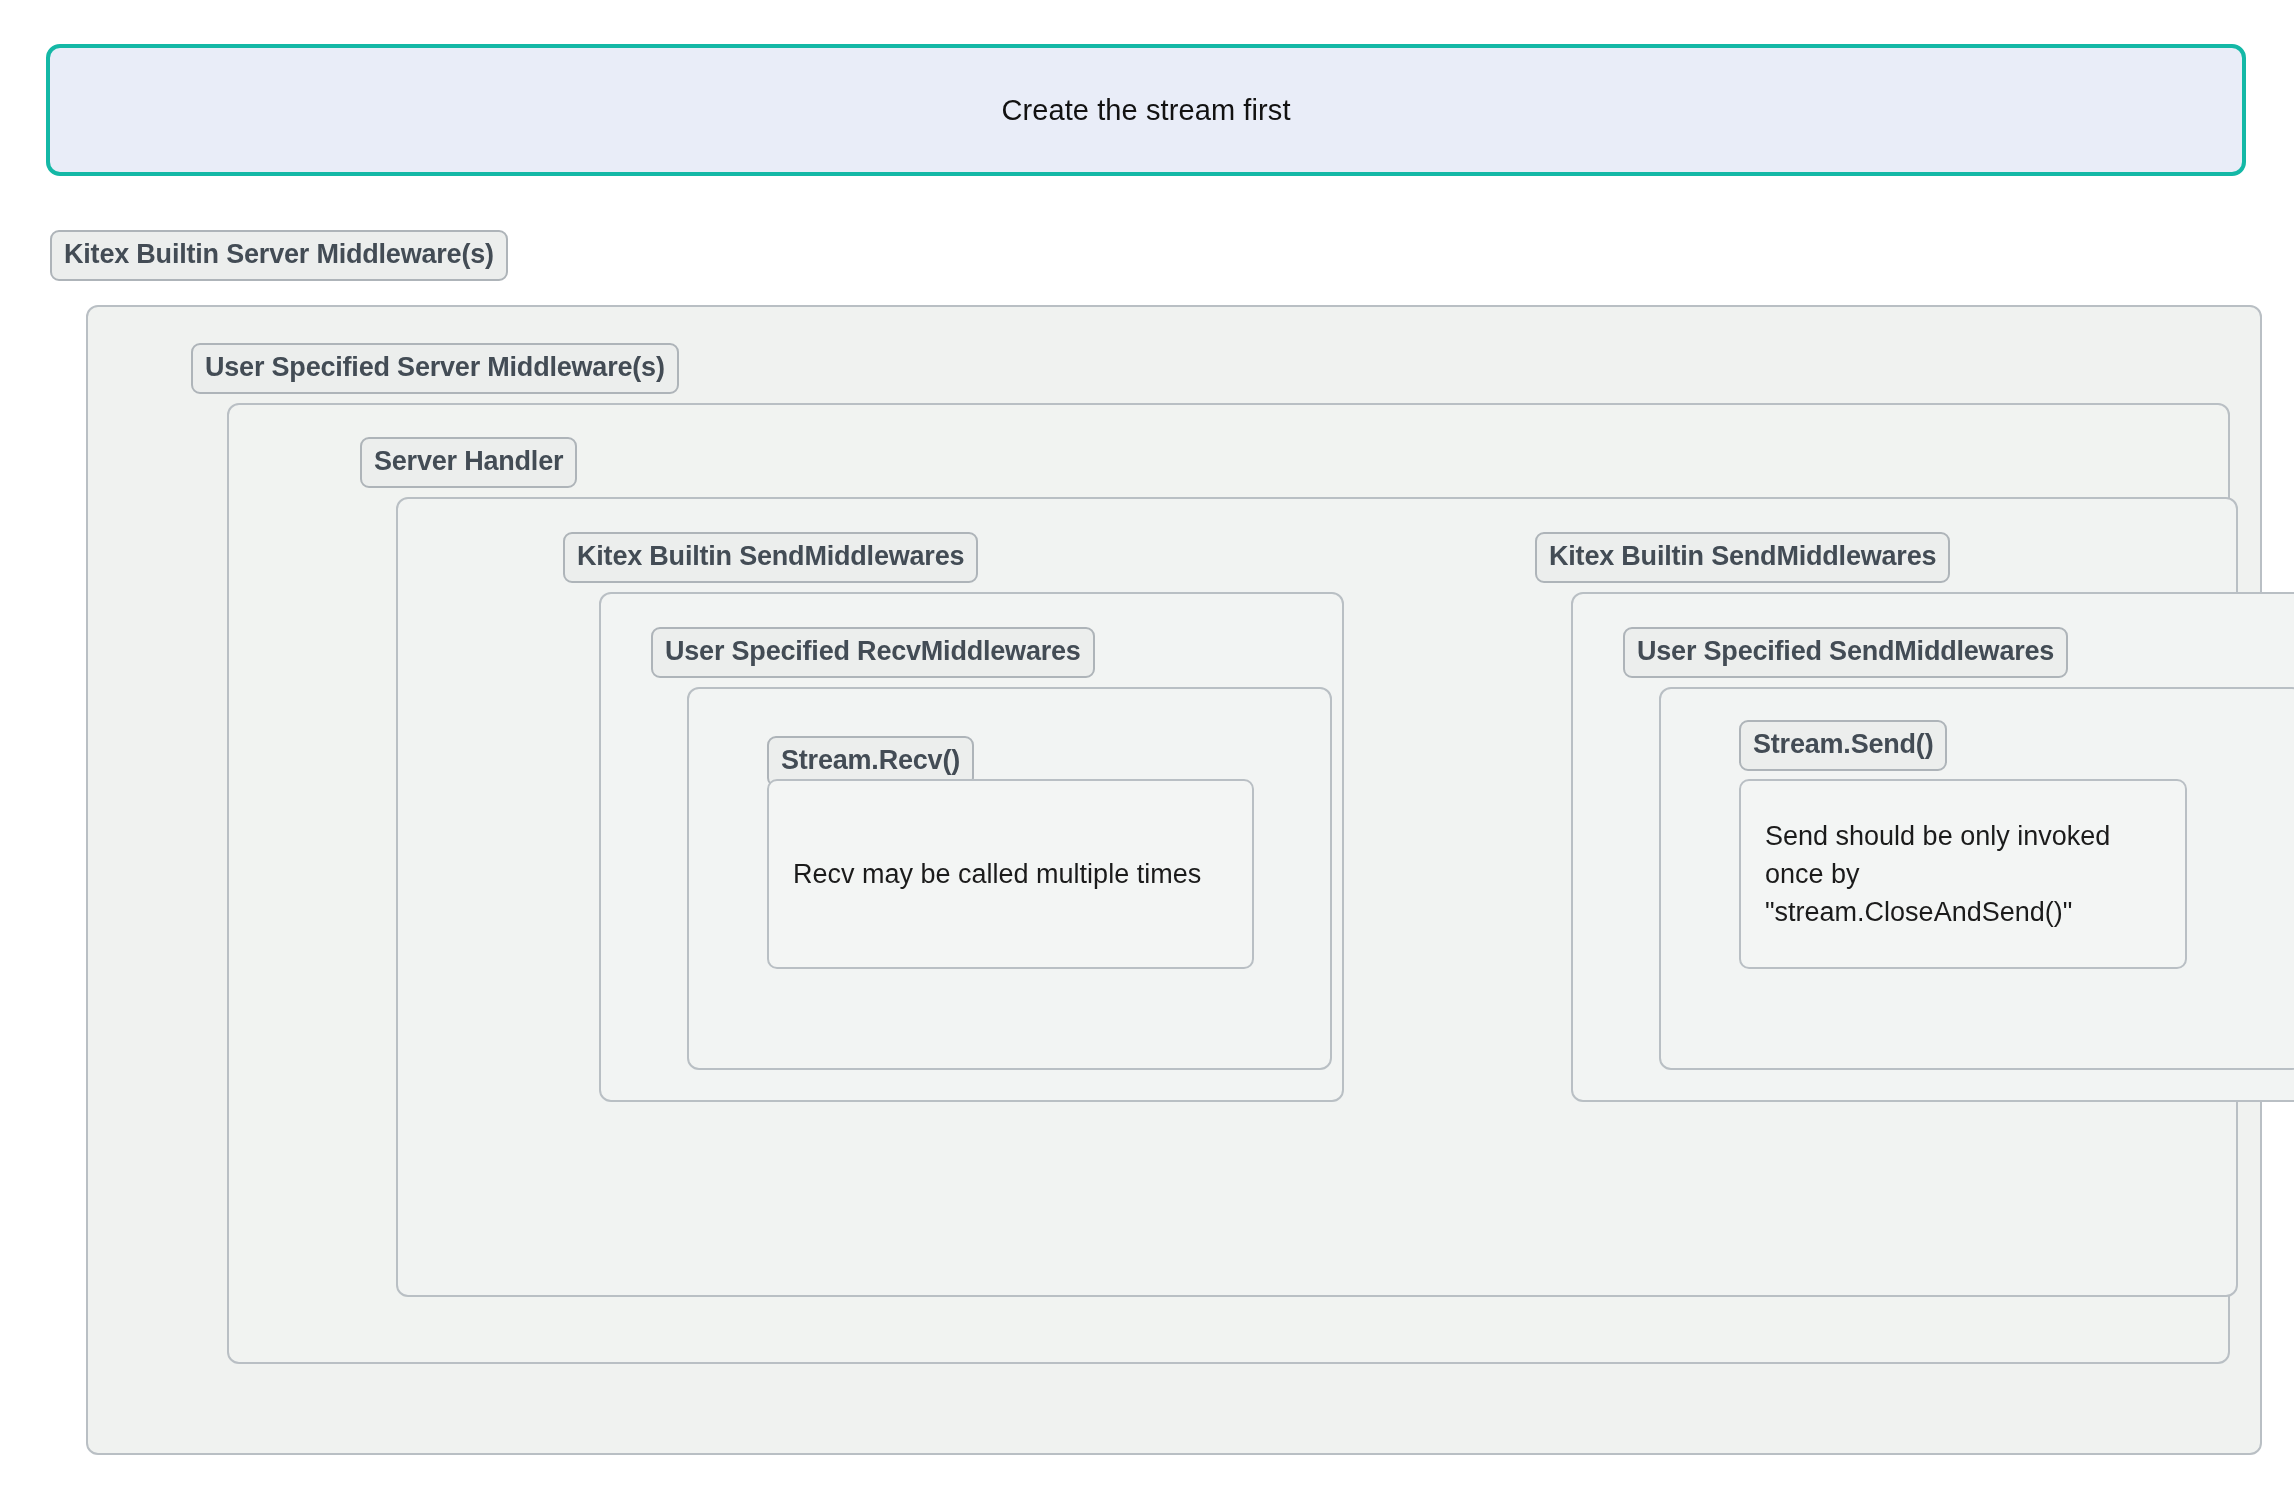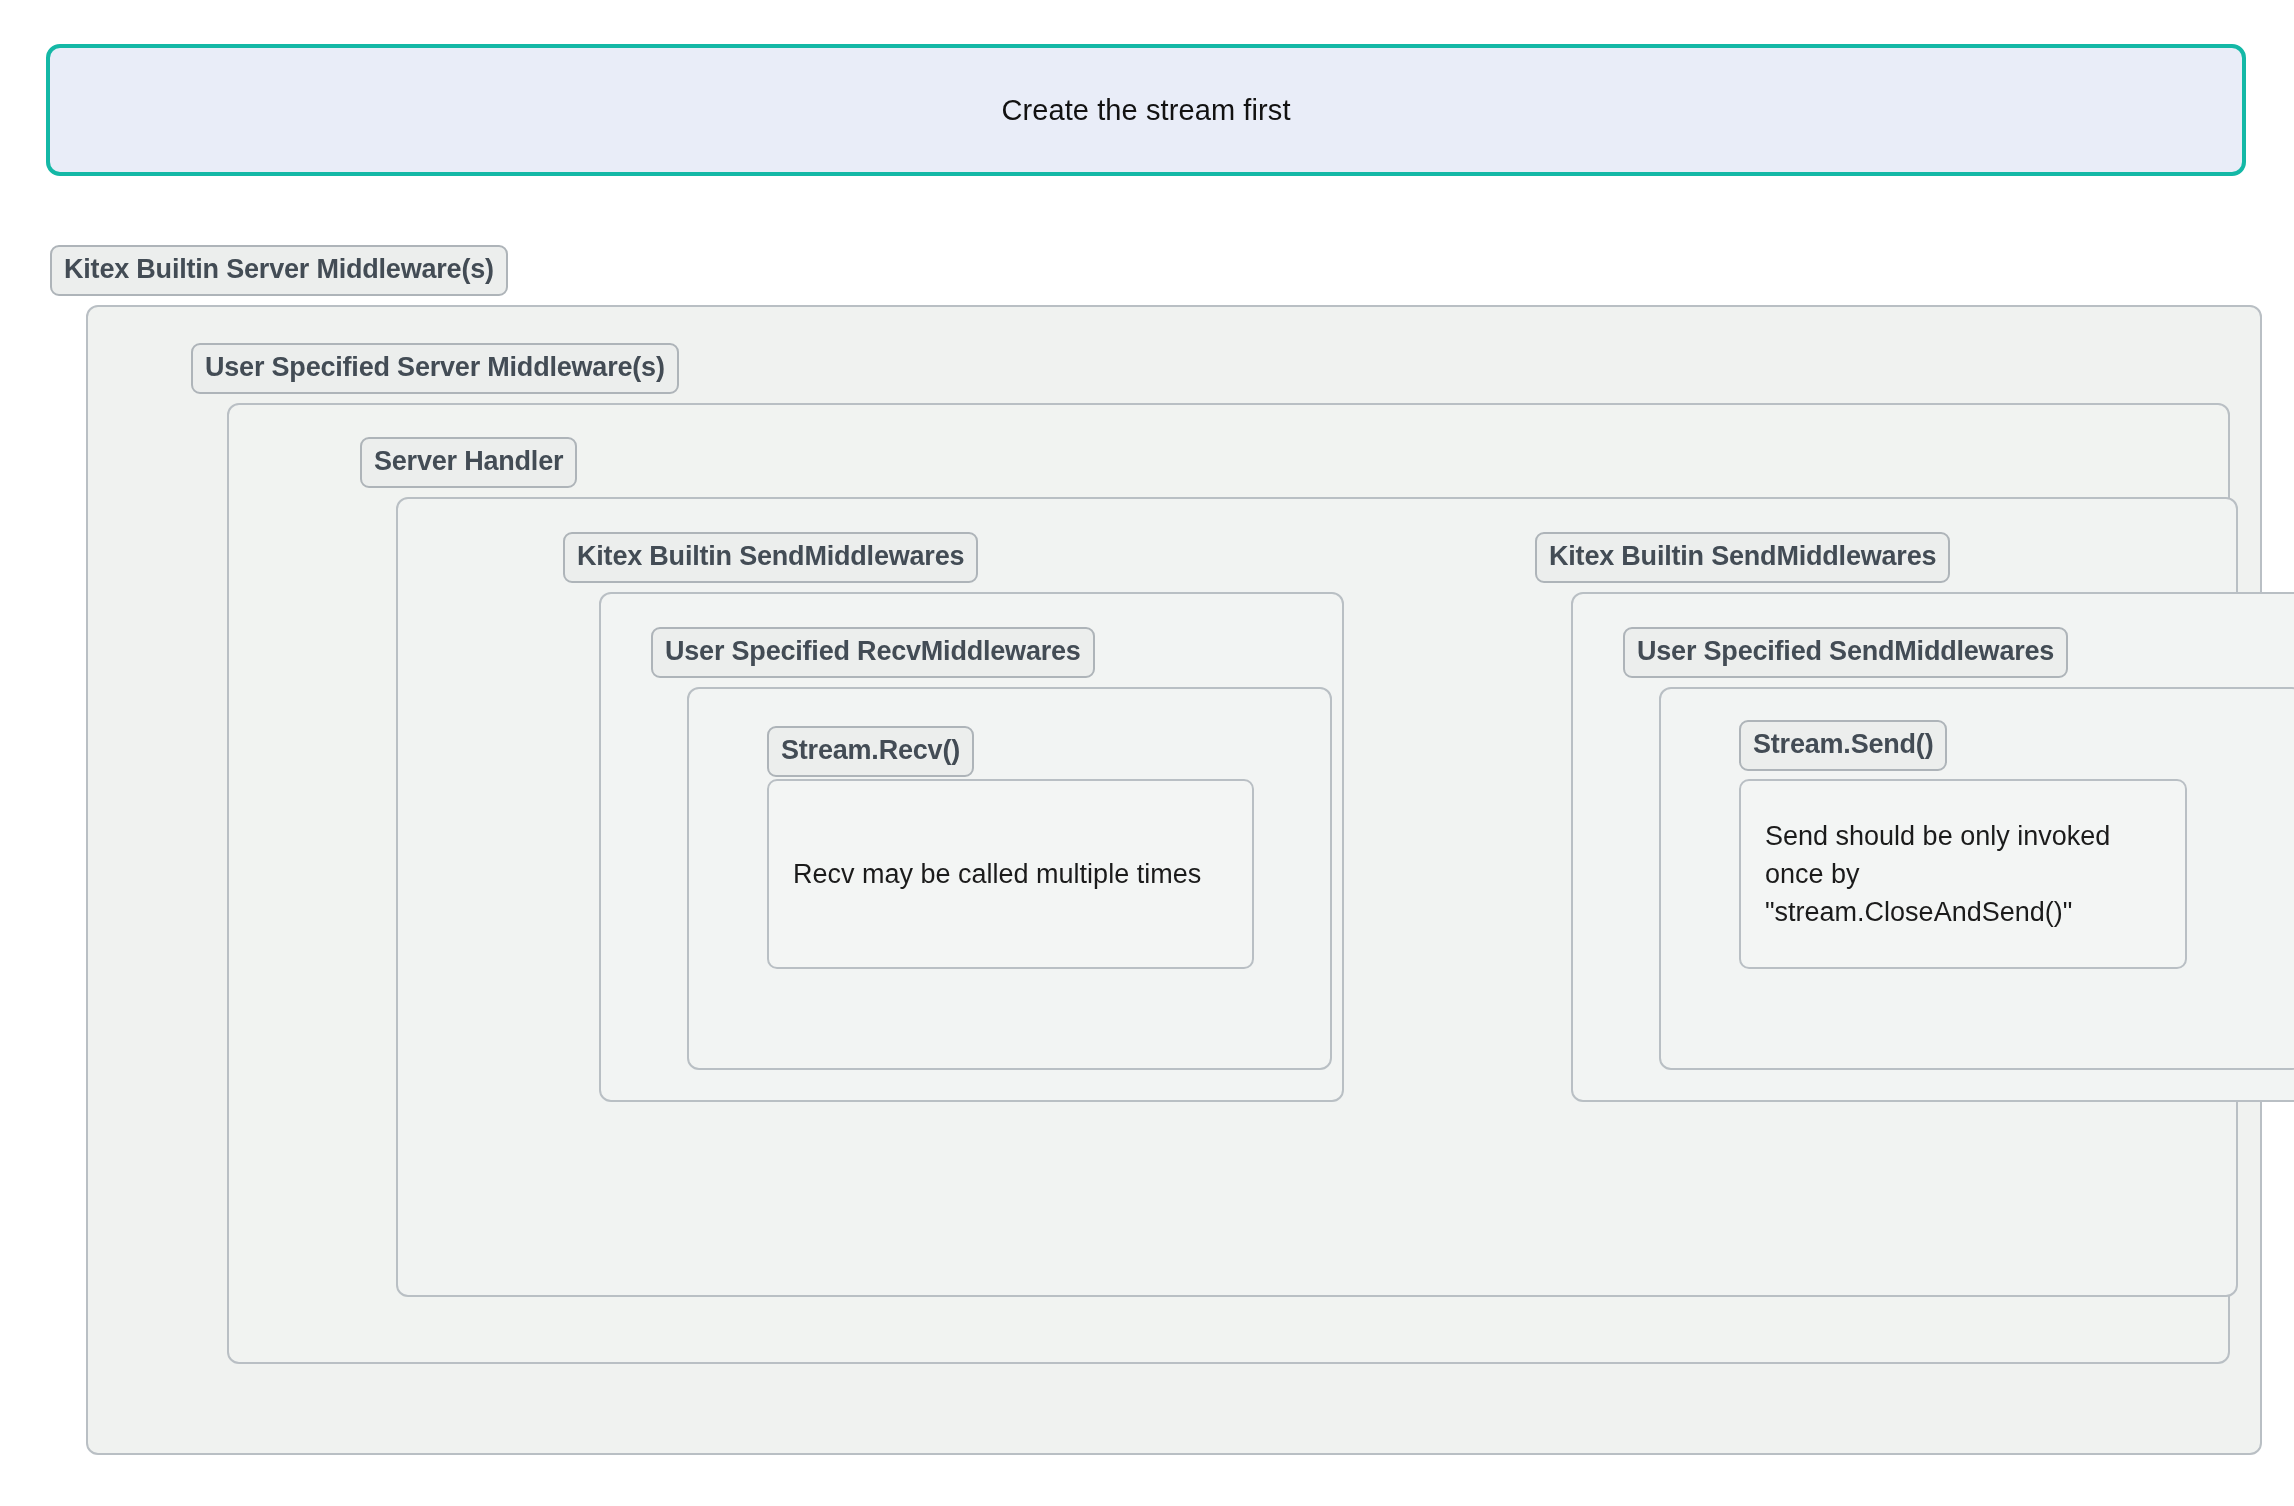--- a/index.html
+++ b/index.html
@@ -96,41 +96,41 @@
 </style>
 </head>
 <body>
 
 <div class="canvas">
 
   <div class="banner">
     <span class="banner-text">Create the stream first</span>
   </div>
 
-  <div class="pill" style="left:50px; top:245px;">Kitex Builtin Server Middleware(s)</div>
+  <div class="pill" style="left:50px; top:230px;">Kitex Builtin Server Middleware(s)</div>
 
   <div class="group lvl1" style="left:50px; top:305px; width:2176px; height:1150px;">
 
     <div class="pill" style="left:103px; top:36px;">User Specified Server Middleware(s)</div>
 
     <div class="group lvl2" style="left:103px; top:96px; width:2003px; height:961px;">
 
       <div class="pill" style="left:131px; top:32px;">Server Handler</div>
 
       <div class="group lvl3" style="left:131px; top:92px; width:1842px; height:800px;">
 
         <div class="pill" style="left:165px; top:33px;">Kitex Builtin SendMiddlewares</div>
 
         <div class="group lvl4" style="left:165px; top:93px; width:745px; height:510px;text-align:center;">
 
           <div class="pill" style="left:50px; top:33px;">User Specified RecvMiddlewares</div>
 
           <div class="group lvl5" style="left:50px; top:93px; width:645px; height:383px;">
 
-            <div class="pill" style="left:78px; top:37px;">Stream.Recv()</div>
+            <div class="pill" style="left:78px; top:47px;">Stream.Recv()</div>
 
             <div class="note" style="left:78px; top:90px; width:487px; height:190px;">
               <div class="note-text">Recv may be called multiple times</div>
             </div>
 
           </div>
         </div>
 
         <div class="pill" style="left:1137px; top:33px;">Kitex Builtin SendMiddlewares</div>
 

